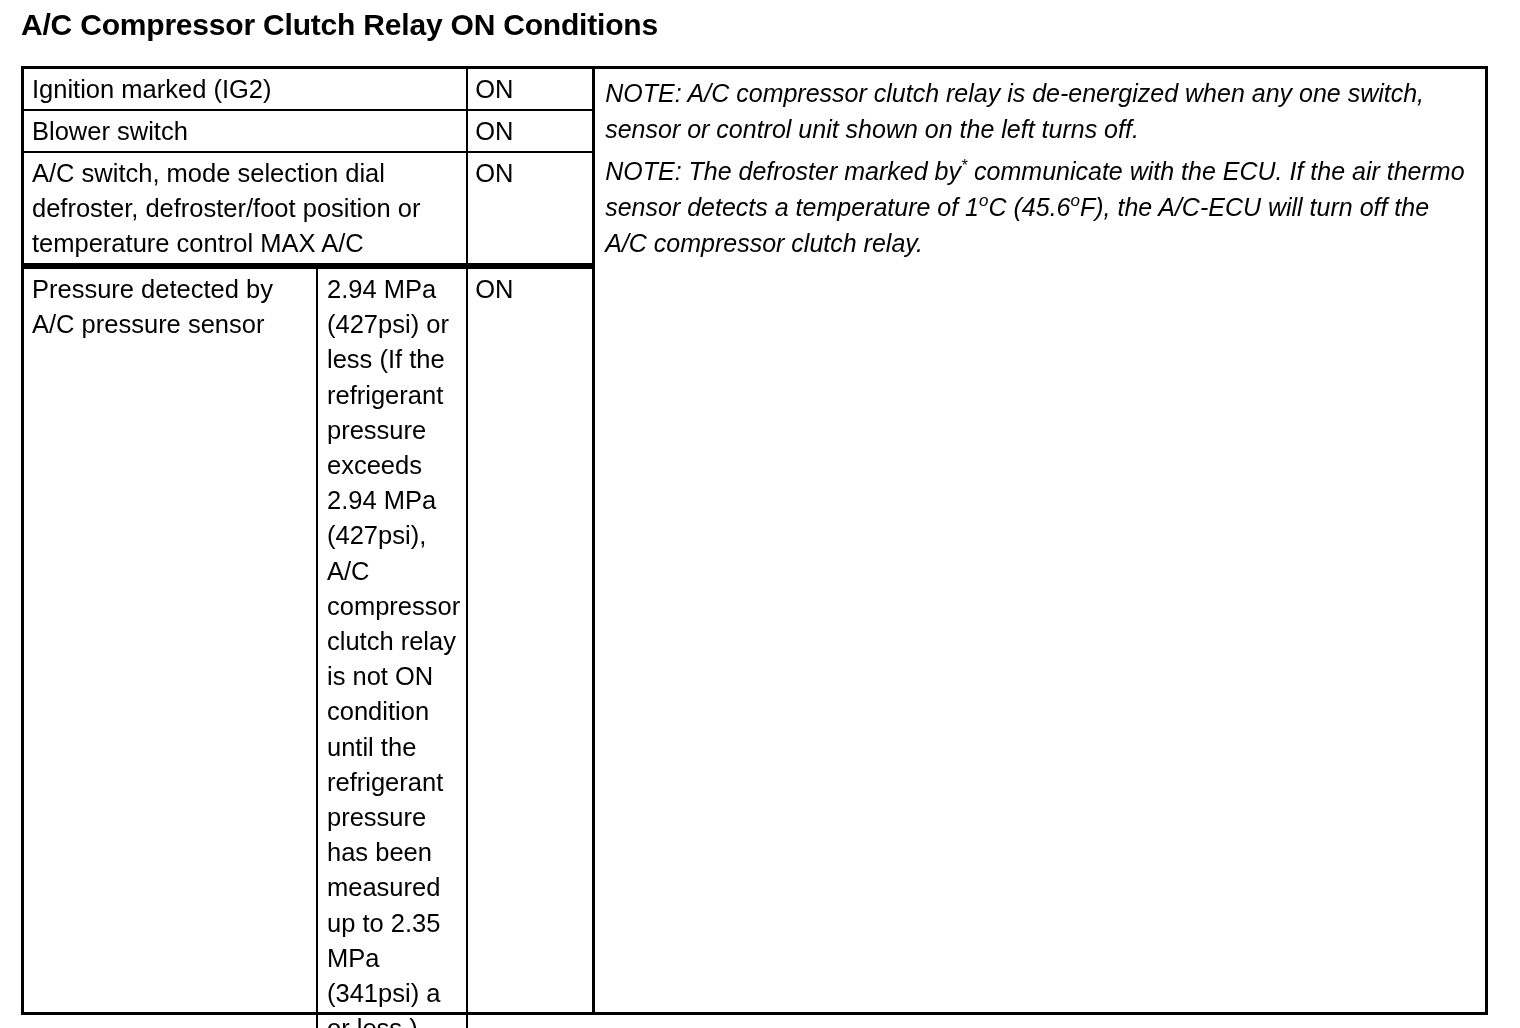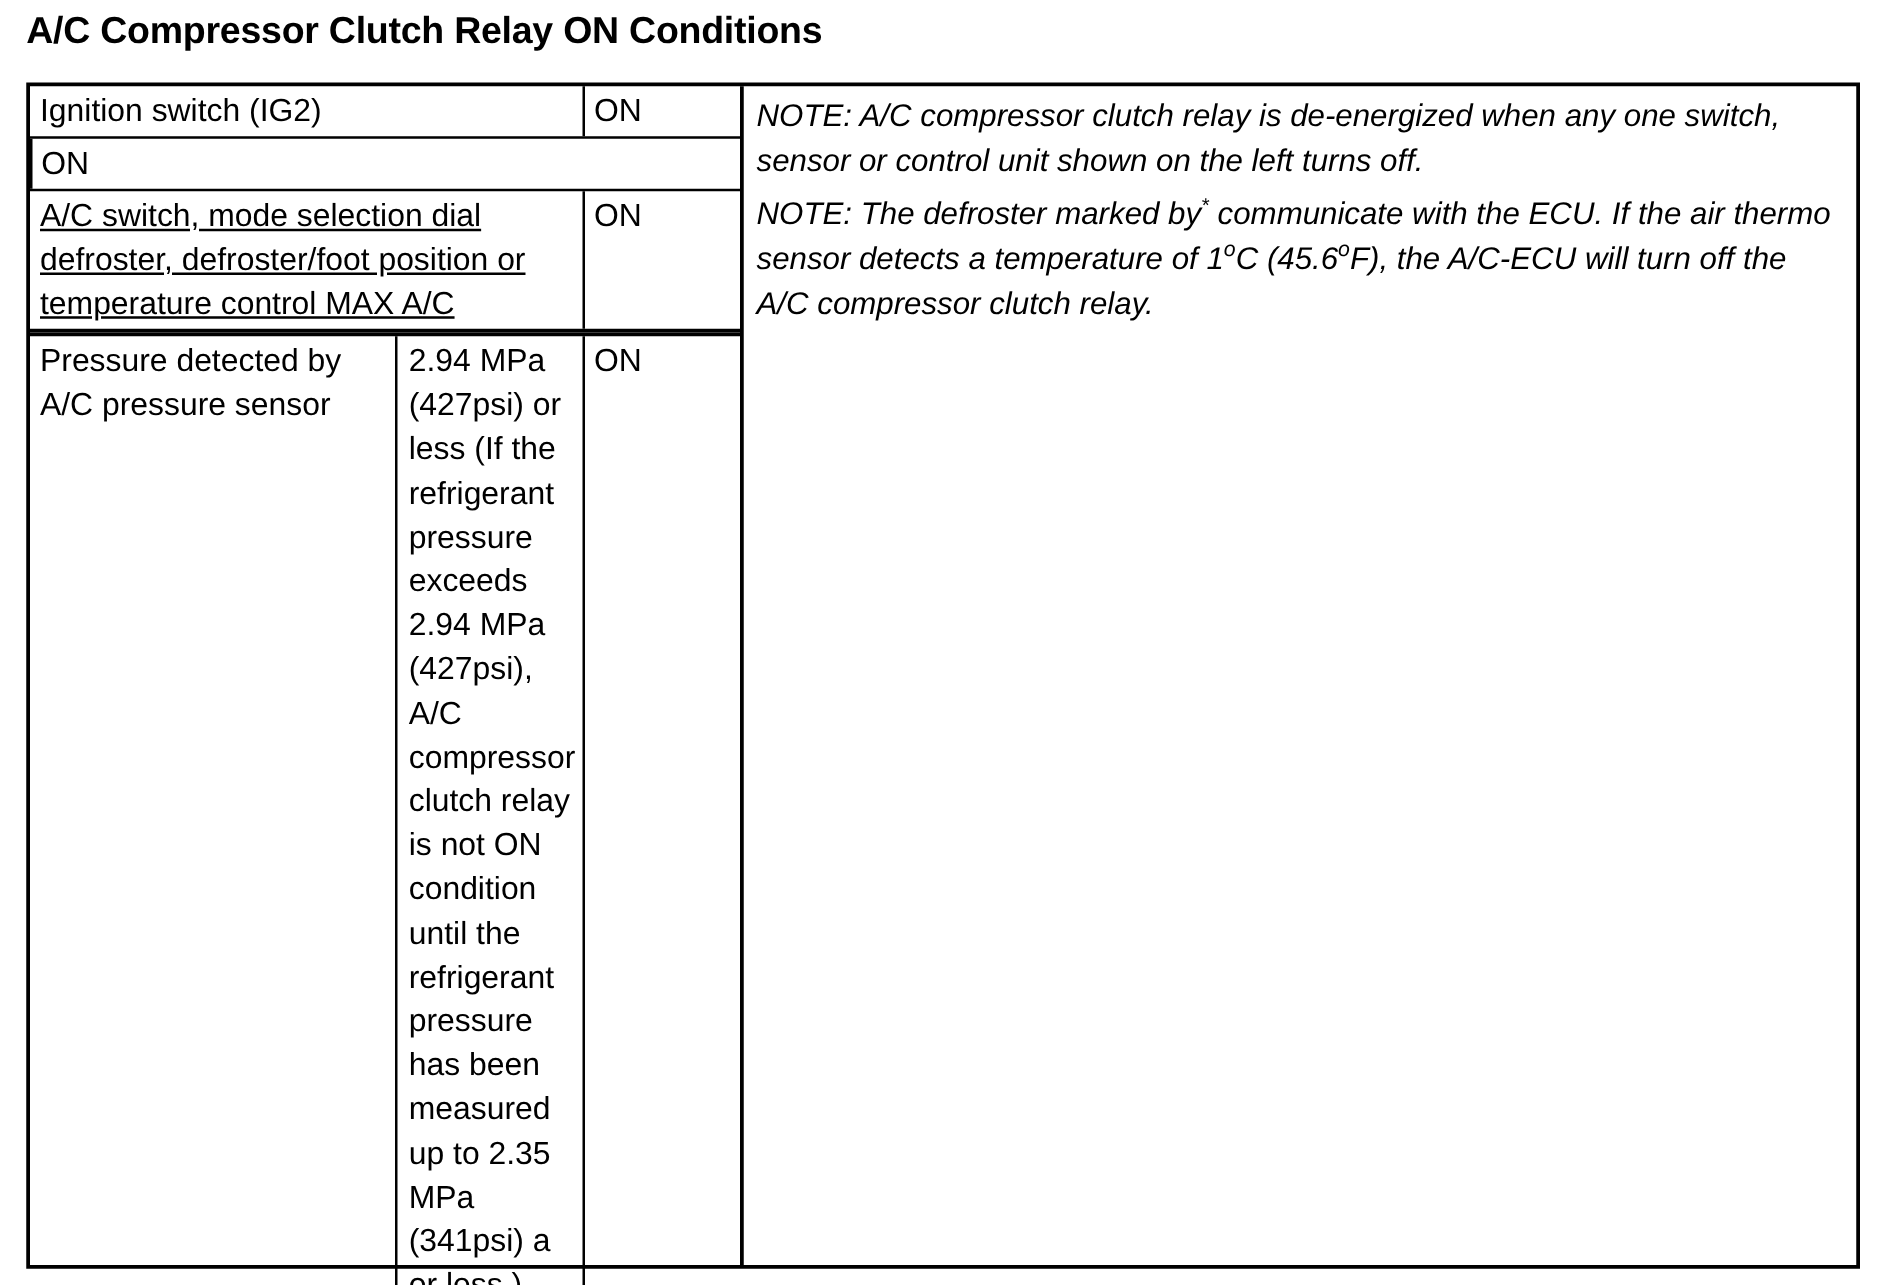--- a/index.html
+++ b/index.html
@@ -167,30 +167,31 @@
 
 <div class="page">
 
   <div class="doc-title">A/C Compressor Clutch Relay ON Conditions</div>
 
   <div class="table-wrap">
 
     <div class="cond-block">
 
       <div class="row">
-        <div class="cell-label">Ignition switch (IG2)</div>
+        <div class="cell-label">Ignition marked (IG2)</div>
         <div class="cell-state">ON</div>
       </div>
 
       <div class="row">
+        <div class="cell-label">Blower switch</div>
         <div class="cell-state">ON</div>
       </div>
 
       <div class="row" style="border-bottom-width:3px;">
-        <div class="cell-label" style="padding-right:30px;text-decoration:underline;">A/C switch, mode selection dial defroster, defroster/foot position or temperature control MAX A/C</div>
+        <div class="cell-label" style="padding-right:30px;">A/C switch, mode selection dial defroster, defroster/foot position or temperature control MAX A/C</div>
         <div class="cell-state">ON</div>
       </div>
 
 
       <div class="row-pressure">
         <div class="pressure-name">Pressure detected by A/C pressure sensor</div>
         <div class="pressure-details">
           <div class="pressure-sub first">2.94 MPa (427psi) or less (If the refrigerant pressure exceeds 2.94 MPa (427psi), A/C compressor clutch relay is not ON condition until the refrigerant pressure has been measured up to 2.35 MPa (341psi) a or less.)</div>
 
         </div>

